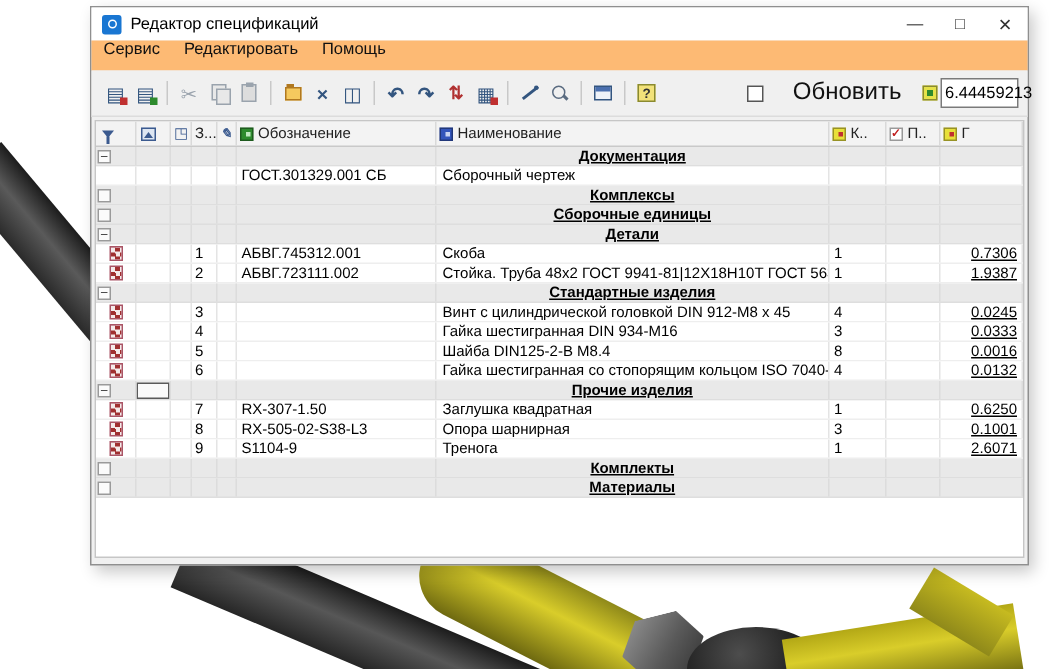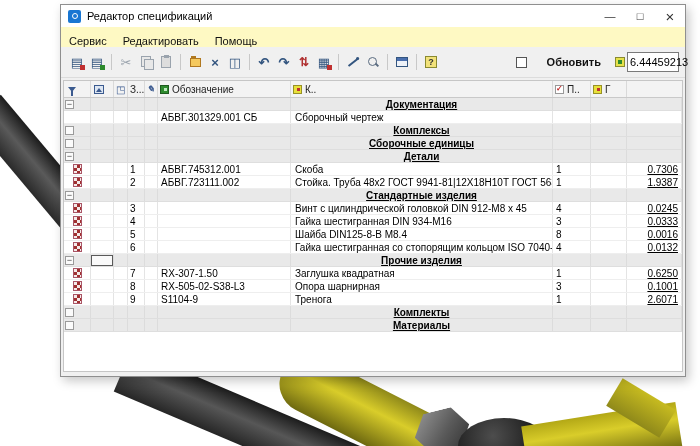--- a/index.html
+++ b/index.html
@@ -41,21 +41,21 @@
   .titlebar { height:22px; background:#ffffff; display:flex; align-items:center; }
   .appico { width:13px; height:13px; margin-left:7px; background:#1976d2; border-radius:2px;
             display:flex; align-items:center; justify-content:center; }
   .appico span { width:6px; height:6px; border:1.5px solid #fff; border-radius:50%; display:block; }
   .title-text { font-size:11px; color:#000; margin-left:6px;text-align:center; }
   .win-controls { margin-left:auto; display:flex; height:100%; }
   .win-btn { width:30px; height:100%; display:flex; align-items:center; justify-content:center;
              font-size:11px; color:#333; }
   .win-btn.close { font-size:15px; }
 
-  .menubar { height:20px; background:#fef9c3; display:flex; align-items:flex-end; font-size:11px; }
+  .menubar { height:20px; background:#fdba74; display:flex; align-items:flex-start; font-size:11px; }
   .menu-item { padding:0 8px; color:#111; }
 
   .toolbar { height:31px; background:#f0f0f0; border-bottom:1px solid #dcdcdc;
              display:flex; align-items:center; padding:0 6px 0 6px; }
   .tbtn { width:18px; height:18px; display:flex; align-items:center; justify-content:center;
           margin:0 1px; position:relative; font-size:13px; }
   .tsep { width:1px; height:16px; background:#c8c8c8; margin:0 4px; }
   .g-blue { color:#33557f; }
   .g-gray { color:#9aa3ad; }
   .g-red  { color:#b03030; font-weight:bold; font-size:12px; }
@@ -81,21 +81,21 @@
      border:1.5px solid #5a6b80; border-radius:50%; }
   .i-zoom::after { content:""; position:absolute; left:8px; top:8px; width:4px; height:1.8px;
      background:#5a6b80; transform:rotate(45deg); }
   .i-window { width:12px; height:10px; border:1px solid #33557f; background:#eef2f8; position:relative; }
   .i-window::before { content:""; position:absolute; left:0; top:0; width:100%; height:3px; background:#4a6fae; }
   .i-help { width:12px; height:12px; background:#f2e27a; border:1px solid #8a8a30;
             font-size:9px; font-weight:bold; color:#333; display:flex; align-items:center; justify-content:center; }
 
   .tb-right { margin-left:auto; display:flex; align-items:center; }
   .chk { width:11px; height:11px; border:1px solid #555; background:#fff; }
-  .chk-label { font-size:11px; margin-left:20px; color:#111;font-weight:bold; }
+  .chk-label { font-size:16px; margin-left:20px; color:#111; }
   .sum-ico { width:10px; height:10px; margin-left:14px; background:#e6e24a; border:1px solid #8a8a30; position:relative; }
   .sum-ico::before { content:""; position:absolute; left:2px; top:2px; width:4px; height:4px; background:#2d8a2d; }
   .mass-field { width:52px; height:20px; border:1px solid #7a7a7a; background:#fff;
                 font-size:11px; margin-left:2px; display:flex; align-items:center; padding:0 2px; color:#000; }
 
   
   .table-wrap { position:absolute; left:2px; top:75px; width:620px; height:292px;
                 background:#ffffff; border:1px solid #c6c6c6; overflow:hidden; }
   .grid-row { display:grid; grid-template-columns:27px 23px 14px 17px 13px 133px 262px 38px 36px 1fr; }
   .thead { height:17px; background:#f3f3f3; border-bottom:1px solid #c9c9c9; }
@@ -228,20 +228,24 @@
           </div>
         <div class="hcell">З...</div>
         <div class="hcell">
             <span class="h-pen hic">✎</span>
           </div>
         <div class="hcell">
             <span class="sq sq-green hic"></span>
             <span>Обозначение</span>
           </div>
         <div class="hcell">
+            <span class="sq sq-blue hic"></span>
+            <span>Наименование</span>
+          </div>
+        <div class="hcell">
             <span class="sq sq-yellow hic"></span>
             <span>К..</span>
           </div>
         <div class="hcell">
             <span class="sq sq-check hic"></span>
             <span>П..</span>
           </div>
         <div class="hcell">
             <span class="sq sq-yellow hic"></span>
             <span>Г</span>
@@ -263,21 +267,21 @@
             <div class="cell"></div>
             <div class="cell"></div>
             <div class="cell"></div>
           </div>
           <div class="grid-row row-item">
             <div class="cell"></div>
             <div class="cell"></div>
             <div class="cell"></div>
             <div class="cell c-pos"></div>
             <div class="cell"></div>
-            <div class="cell c-des">АБВГ.301329.001 СБ</div>
+            <div class="cell c-des">ГОСТ.301329.001 СБ</div>
             <div class="cell c-name">Сборочный чертеж</div>
             <div class="cell c-qty"></div>
             <div class="cell"></div>
             <div class="cell c-mass"></div>
           </div>
           <div class="grid-row row-group">
             <div class="cell">
               <span class="tree"></span>
             </div>
             <div class="cell"></div>
@@ -398,21 +402,21 @@
           </div>
           <div class="grid-row row-item">
             <div class="cell">
               <span class="part-ico"></span>
             </div>
             <div class="cell"></div>
             <div class="cell"></div>
             <div class="cell c-pos">5</div>
             <div class="cell"></div>
             <div class="cell c-des"></div>
-            <div class="cell c-name">Шайба DIN125-8-B M8.4</div>
+            <div class="cell c-name">Шайба DIN125-2-B M8.4</div>
             <div class="cell c-qty">8</div>
             <div class="cell"></div>
             <div class="cell c-mass">0.0016</div>
           </div>
           <div class="grid-row row-item">
             <div class="cell">
               <span class="part-ico"></span>
             </div>
             <div class="cell"></div>
             <div class="cell"></div>

